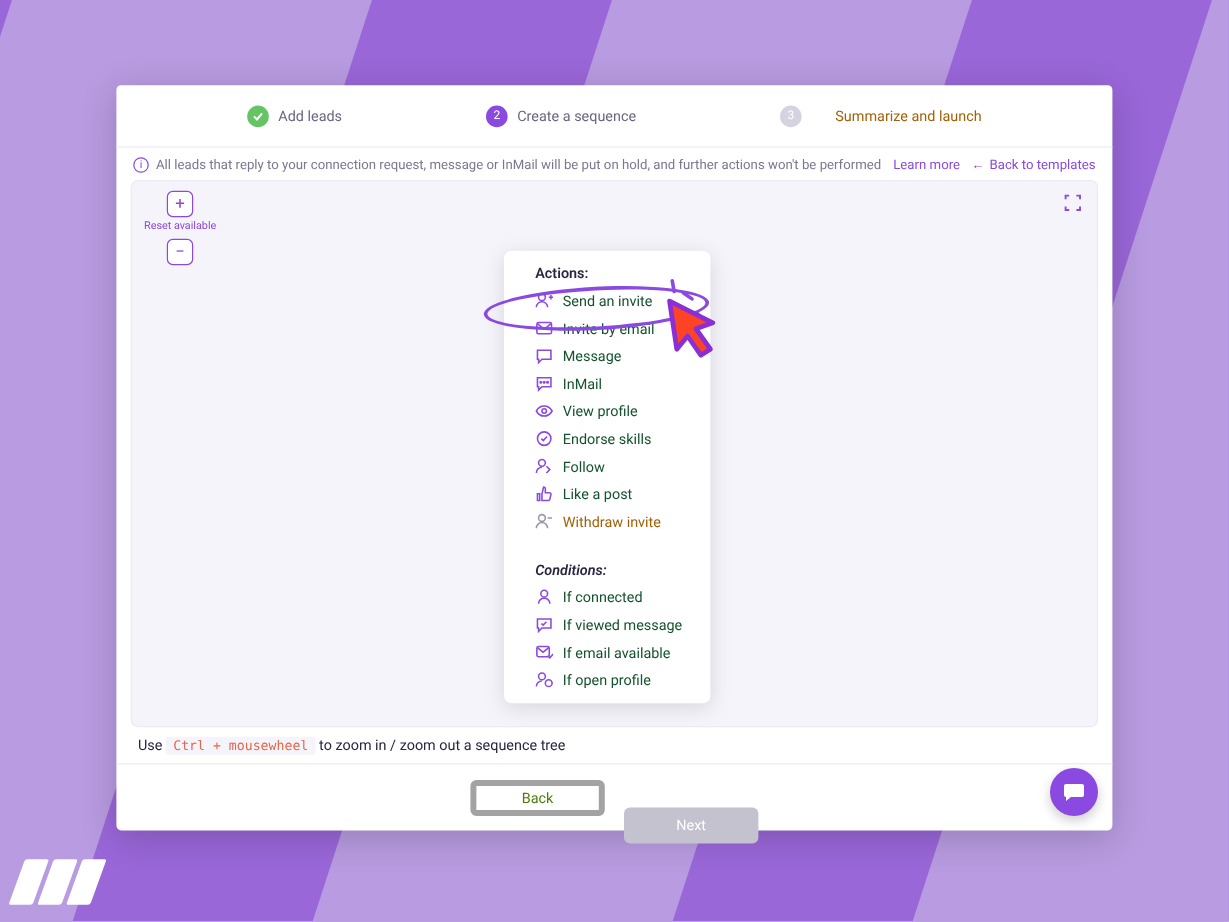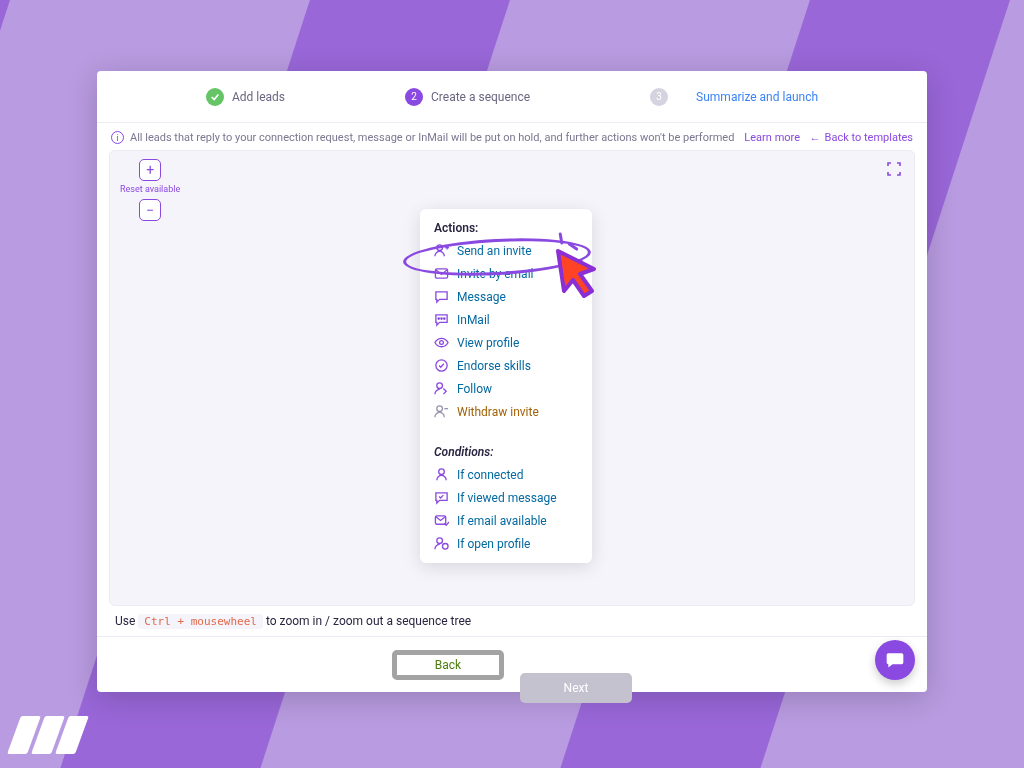--- a/index.html
+++ b/index.html
@@ -51,21 +51,21 @@
   }
   .step { display: flex; align-items: center; gap: 8px; }
   .step-badge {
     width: 18px; height: 18px; border-radius: 50%;
     display: inline-flex; align-items: center; justify-content: center;
     font-size: 10px; color: #fff;
   }
   .step-badge.done { background:#65c466; }
   .step-badge.active { background:#8a49e0; }
   .step-badge.pending { background:#d6d3e0; }
-  .step.pending .step-label { color:#3b82f6;margin-left:20px; }
+  .step.pending .step-label { color:#a16207;margin-left:20px; }
   .check-svg { width:10px; height:10px; }
 
   
   .info-bar {
     display:flex; align-items:center; justify-content:space-between;
     padding: 8px 14px 6px 14px;
     font-size: 11px;
     color:#7c7690;
   }
   .info-bar .left { display:flex; align-items:center; gap:6px; }
@@ -109,30 +109,30 @@
 
   
   .action-menu {
     position:absolute;
     left: 310px;
     top: 58px;
     width: 172px;
     background:#fff;
     border-radius:6px;
     box-shadow: 0 4px 18px rgba(0,0,0,0.12);
-    padding: 10px 0 8px 0;
+    padding: 10px 0 8px 12px;
   }
   .menu-heading {
     font-size:12px;font-weight:600;color:#2a2540;
     padding: 2px 14px 4px 14px;
   }
   .menu-item {
     display:flex;align-items:center;gap:8px;
     padding: 4px 14px;
-    font-size:12px;color:#0369a1;cursor:pointer;
+    font-size:12px;color:#14532d;cursor:pointer;
   }
   .menu-item .mi-icon { width:15px;height:15px;display:inline-flex;align-items:center;justify-content:center;color:#8a49e0; }
   .menu-item.withdraw { color:#a16207; }
   .menu-item.withdraw .mi-icon { color:#9a95ad; }
   .mi-icon svg { width:15px;height:15px; }
 
   
   .annot-ellipse {
     position:absolute;
     left: 293px;
@@ -335,20 +335,28 @@
       <div class="menu-item">
         <span class="mi-icon">
             <svg viewBox="0 0 16 16" fill="none" stroke="currentColor" stroke-width="1.4">
               <circle cx="6" cy="5" r="3"></circle>
               <path d="M1 14c0-3 2.5-5 5-5"></path>
               <polyline points="10,8 13,11 10,14"></polyline>
             </svg>
           </span>
         <span>Follow</span>
       </div>
+      <div class="menu-item">
+        <span class="mi-icon">
+            <svg viewBox="0 0 16 16" fill="none" stroke="currentColor" stroke-width="1.4">
+              <path d="M4 14V8H2v6h2zm2 0h5.5c.7 0 1.3-.5 1.5-1.2l1-4c.2-1-.5-1.8-1.5-1.8H9V3.5C9 2.7 8.3 2 7.5 2L6 8v6z"></path>
+            </svg>
+          </span>
+        <span>Like a post</span>
+      </div>
       <div class="menu-item withdraw">
         <span class="mi-icon">
             <svg viewBox="0 0 16 16" fill="none" stroke="currentColor" stroke-width="1.4">
               <circle cx="6" cy="5" r="3"></circle>
               <path d="M1 14c0-3 2.5-5 5-5s5 2 5 5"></path>
               <line x1="11" y1="5" x2="15" y2="5"></line>
             </svg>
           </span>
         <span>Withdraw invite</span>
       </div>

